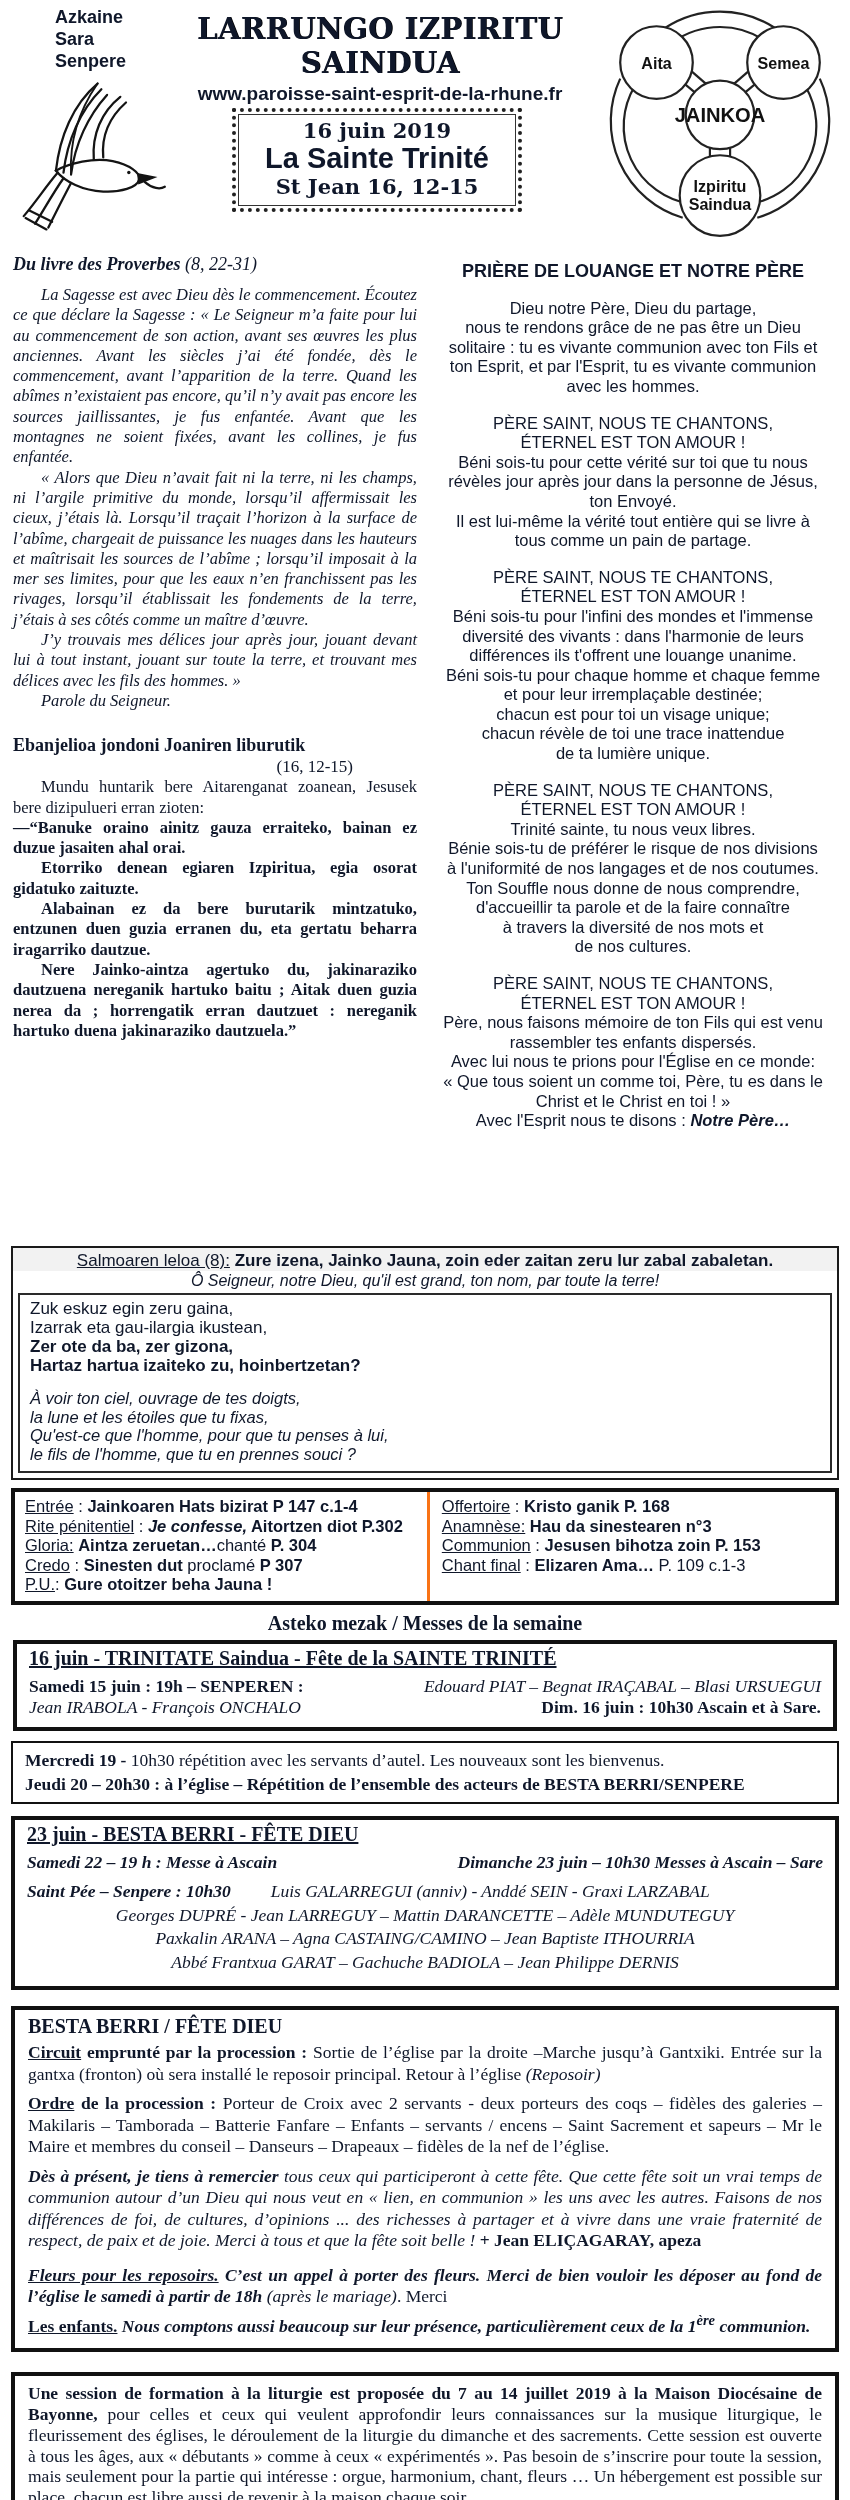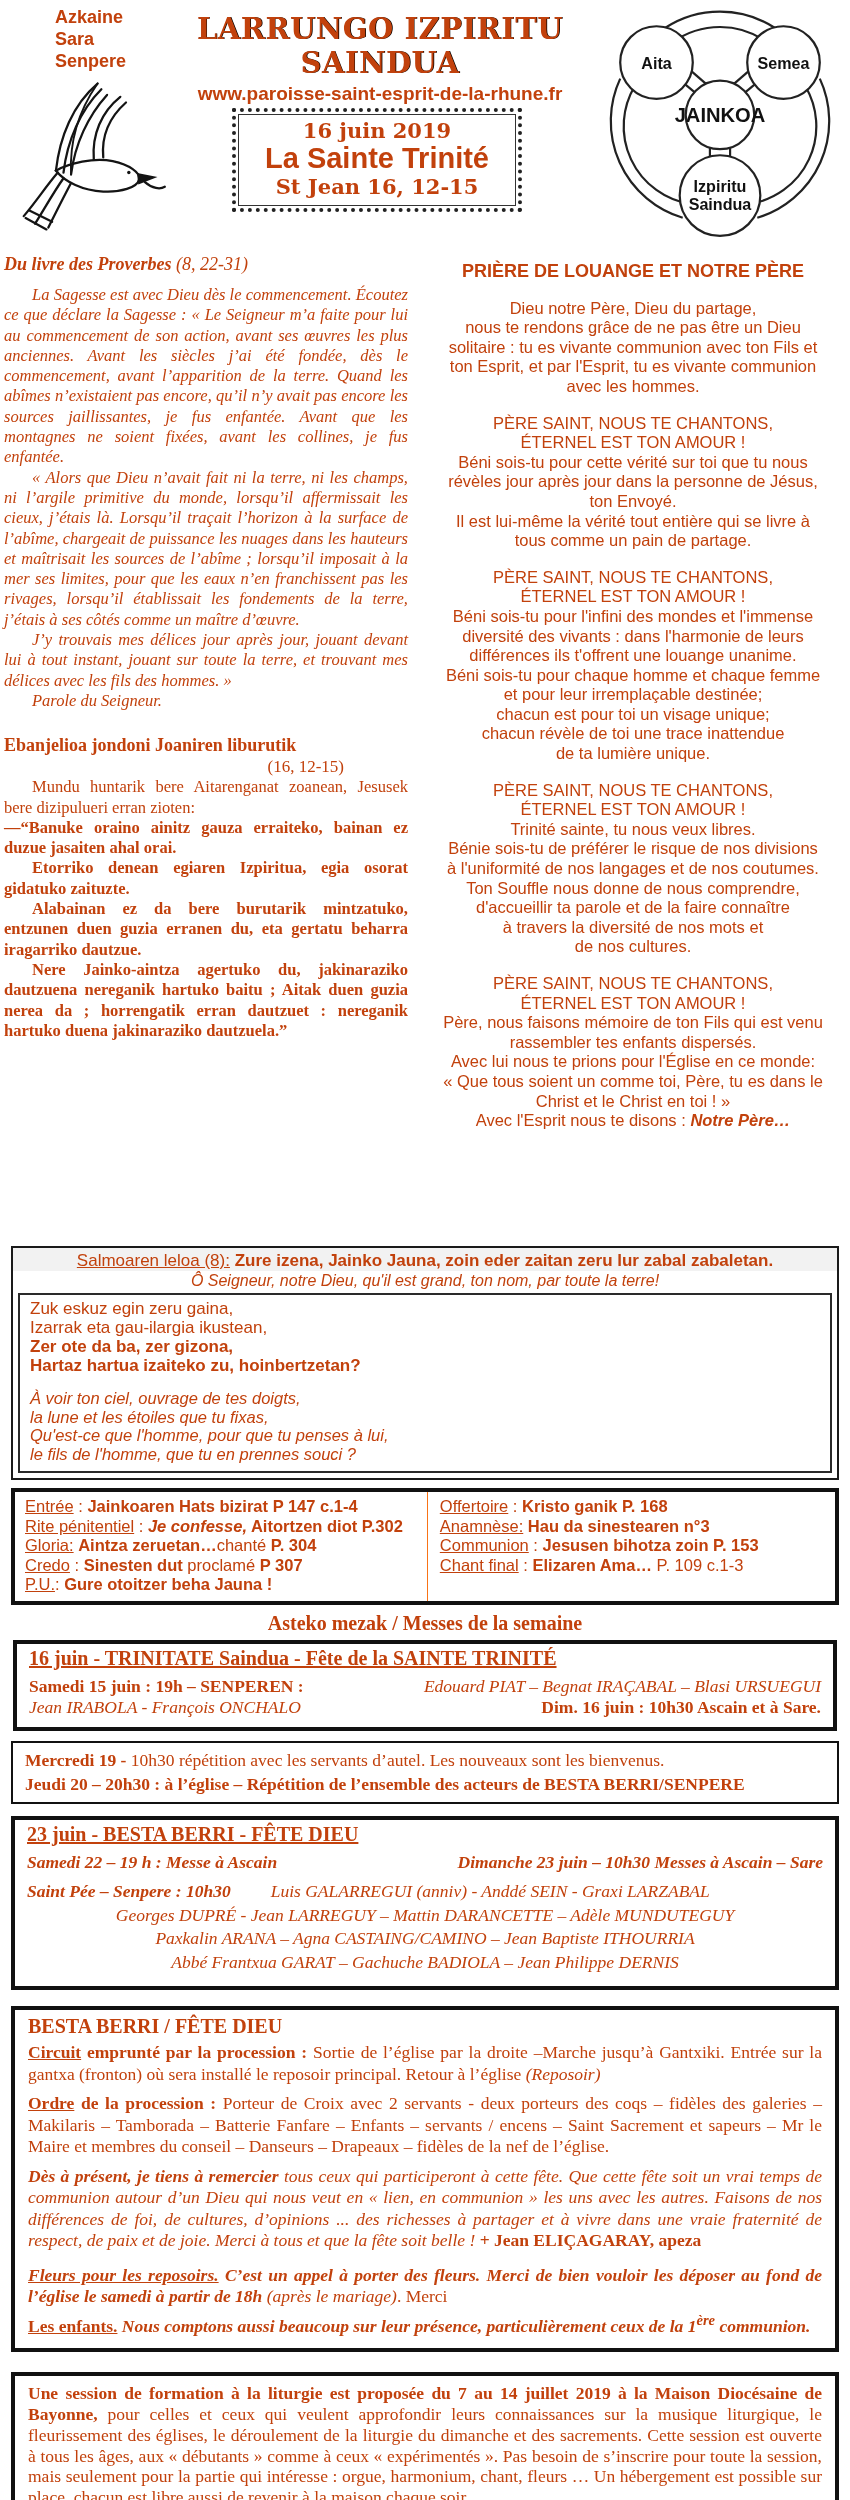--- a/index.html
+++ b/index.html
@@ -1,16 +1,16 @@
 <!DOCTYPE html>
 <html><head>
 <meta charset="utf-8">
 <style>
   html,body{margin:0;padding:0;background:#fff;}
-  .page{position:relative;width:850px;height:2500px;background:#fff;color:#c2410c;overflow:hidden;
+  .page{position:relative;width:850px;height:2500px;background:#fff;color:#0f172a;overflow:hidden;
         font-family:"Liberation Serif",serif;}
   .pre{white-space:pre-line;}
   .u{text-decoration:underline;}
   .b{font-weight:bold;}
   .i{font-style:italic;}
   .bi{font-weight:bold;font-style:italic;}
 
   
   .header{position:relative;height:252px;}
   .towns{position:absolute;left:55px;top:6px;font-family:"Liberation Sans",sans-serif;
@@ -21,21 +21,21 @@
                   letter-spacing:.5px;text-shadow:.7px 0 #000;}
   .masthead-url{font-family:"Liberation Sans",sans-serif;font-weight:bold;font-size:19px;margin-top:3px;}
   .date-box{position:absolute;left:232px;top:108px;width:278px;border:4px dotted #222;padding:2px;}
   .date-box-inner{border:1.5px solid #333;text-align:center;padding:3px 6px 6px;}
   .date-line{font-family:"DejaVu Serif",serif;font-weight:bold;font-size:21px;}
   .feast-line{font-family:Liberation Sans, sans-serif;font-weight:bold;font-size:29px;line-height:31px;}
   .gospel-ref-line{font-family:"DejaVu Serif",serif;font-weight:bold;font-size:21px;}
   .trinity{position:absolute;left:594px;top:2px;}
 
   
-  .columns{display:flex;padding:0 4px;height:988px;overflow:hidden;}
+  .columns{display:flex;padding:0 13px;height:988px;overflow:hidden;}
   .col-left{width:404px;}
   .col-right{flex:1;padding:10px 4px 0 16px;font-family:"Liberation Sans",sans-serif;
              text-align:center;font-size:16.5px;line-height:19.6px;}
   .prov-head{font-size:18px;margin-top:2px;}
   .col-left p{margin:0;text-align:justify;font-style:italic;font-size:16.5px;line-height:20.3px;
               text-indent:28px;}
   .col-left p.noindent{text-indent:0;}
   .gospel-title{font-weight:bold;font-size:18px;margin-top:24px;}
   .gospel-ref{ text-align:right;padding-right:64px;font-size:17px;margin-top:1px;}
   .gospel-intro{font-style:normal!important;text-align:justify;font-size:17px;line-height:20.5px;
@@ -53,21 +53,21 @@
   .psalm-fr{text-align:center;font-style:italic;font-size:16px;padding:1px 0 3px;}
   .psalm-verses{border:2px solid #2a2a2a;margin:0 5px 5px 5px;padding:4px 10px 8px;}
   .psalm-basque{font-size:17px;line-height:19px;}
   .psalm-basque-b{font-weight:bold;font-size:17px;line-height:19px;}
   .psalm-verse-fr{font-style:italic;font-size:16.5px;line-height:18.5px;margin-top:14px;}
 
   
   .songs-box{margin:8px 11px 0;border:4px solid #111;display:flex;
              font-family:"Liberation Sans",sans-serif;font-size:16.5px;line-height:19.6px;}
   .songs-left{width:49%;padding:5px 0 6px 10px;}
-  .songs-right{flex:1;border-left:1px solid #f97316;padding:5px 6px 6px 12px;}
+  .songs-right{flex:1;border-left:3px solid #f97316;padding:5px 6px 6px 12px;}
 
   .asteko{text-align:center;font-weight:bold;font-size:20px;margin:7px 0 5px;}
 
   
   .box{margin:0 13px;border:4px solid #111;padding:3px 12px 8px;}
   .box-title{font-weight:bold;font-size:20px;text-decoration:underline;}
   .row{display:flex;justify-content:space-between;align-items:baseline;}
   .names{font-style:italic;font-size:17.5px;}
   .center{text-align:center;}
   .box16 .row1{margin-top:6px;}

